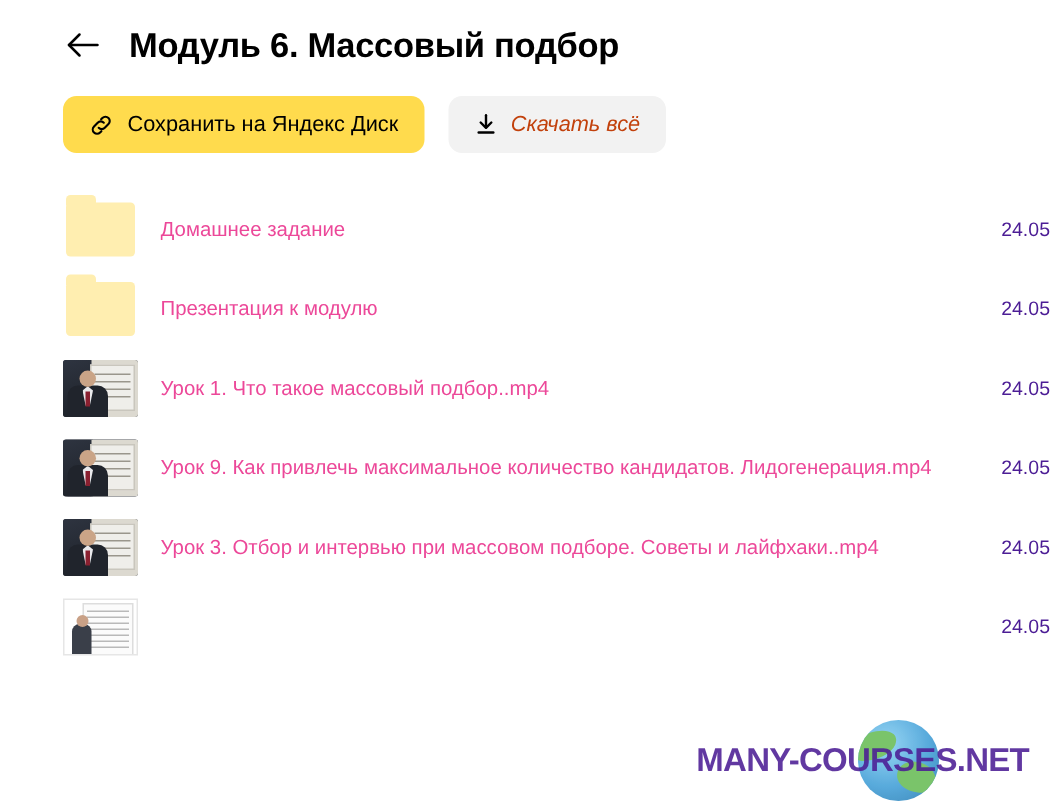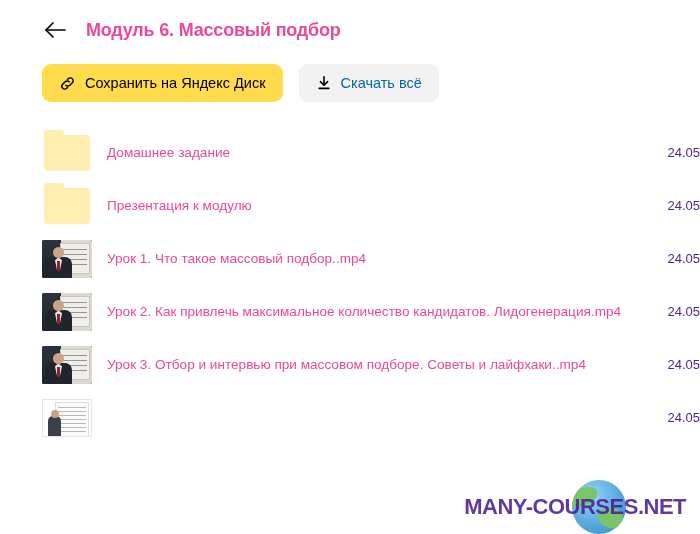--- a/index.html
+++ b/index.html
@@ -32,24 +32,24 @@
     justify-content: center;
     border: none;
     background: transparent;
     cursor: pointer;
     margin-left: -6px;
     margin-right: 14px;
     border-radius: 6px;
   }
   .back-btn svg { display: block; }
   .page-title {
-    font-size: 18px;
+    font-size: 23px;
     font-weight: bold;
     letter-spacing: -0.2px;
-    color: #ec4899;
+    color: #000000;
     white-space: nowrap;
   }
 
   
   .actions {
     display: flex;
     align-items: flex-end;
     gap: 16px;
     padding: 18px 0 0 42px;
   }
@@ -65,23 +65,24 @@
     white-space: nowrap;
   }
   .btn-primary {
     background: #ffdb4d;
     color: #000000;
     height: 38px;
     padding: 0 17px;
   }
   .btn-secondary {
     background: #f2f2f2;
-    color: #0369a1;
+    color: #c2410c;
     height: 38px;
     padding: 0 17px;
+    font-style: italic;
   }
   .btn .icon { display: flex; align-items: center; }
 
   
   .file-list {
     margin-top: 24px;
     padding: 0 0 0 42px;
   }
   .file-row {
     display: flex;
@@ -323,21 +324,21 @@
           <div class="vt-line" style="top:10px"></div>
           <div class="vt-line" style="top:15px"></div>
           <div class="vt-line" style="top:20px"></div>
         </div>
         <div class="vt-person-body"></div>
         <div class="vt-person-head"></div>
         <div class="vt-shirt"></div>
         <div class="vt-tie"></div>
       </div>
     </div>
-    <div class="file-name">Урок 2. Как привлечь максимальное количество кандидатов. Лидогенерация.mp4</div>
+    <div class="file-name">Урок 9. Как привлечь максимальное количество кандидатов. Лидогенерация.mp4</div>
     <div class="file-date">24.05</div>
   </div>
 
   <div class="file-row">
     <div class="thumb">
       <div class="video-thumb">
         <div class="vt-bg-left"></div>
         <div class="vt-bg-right"></div>
         <div class="vt-board">
           <div class="vt-line" style="top:5px"></div>

